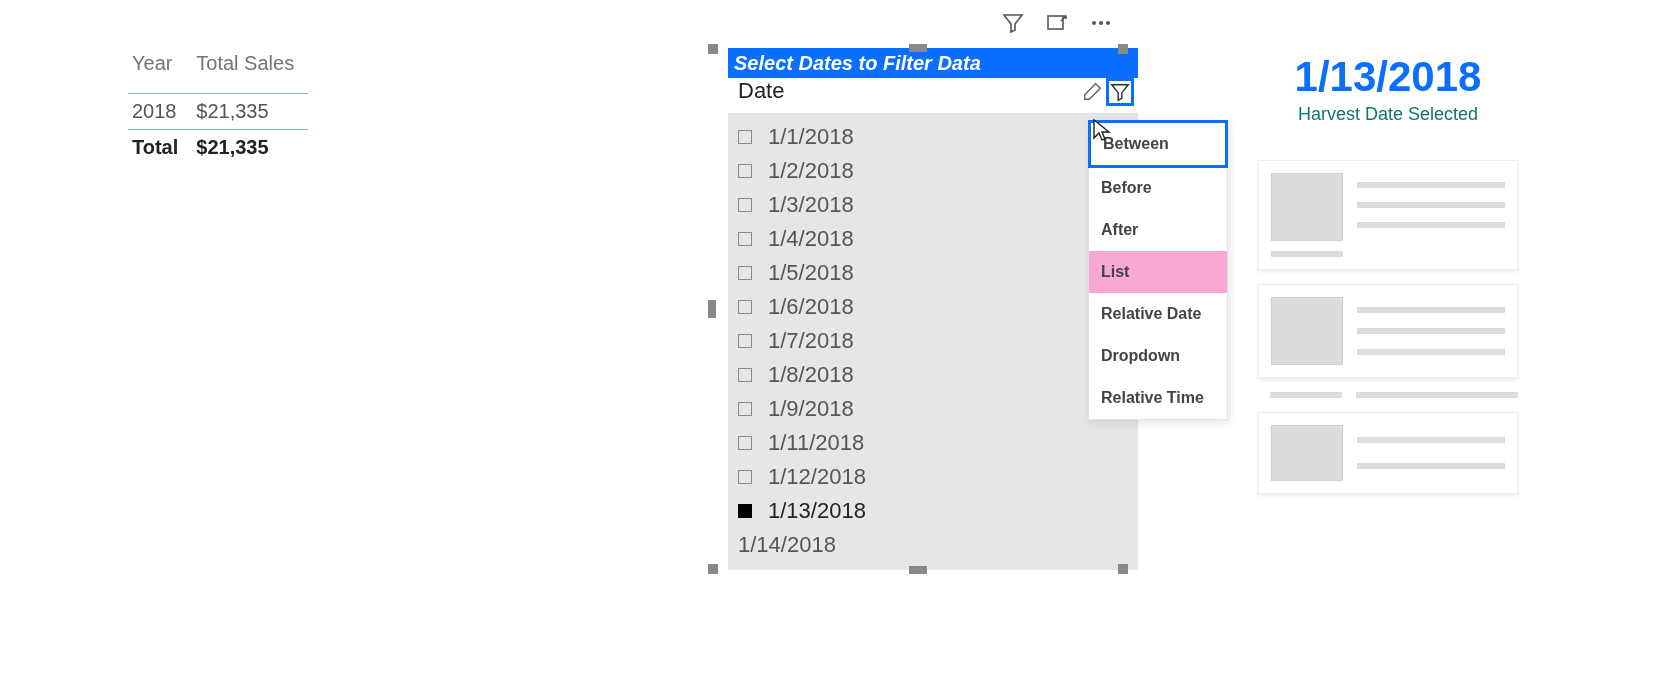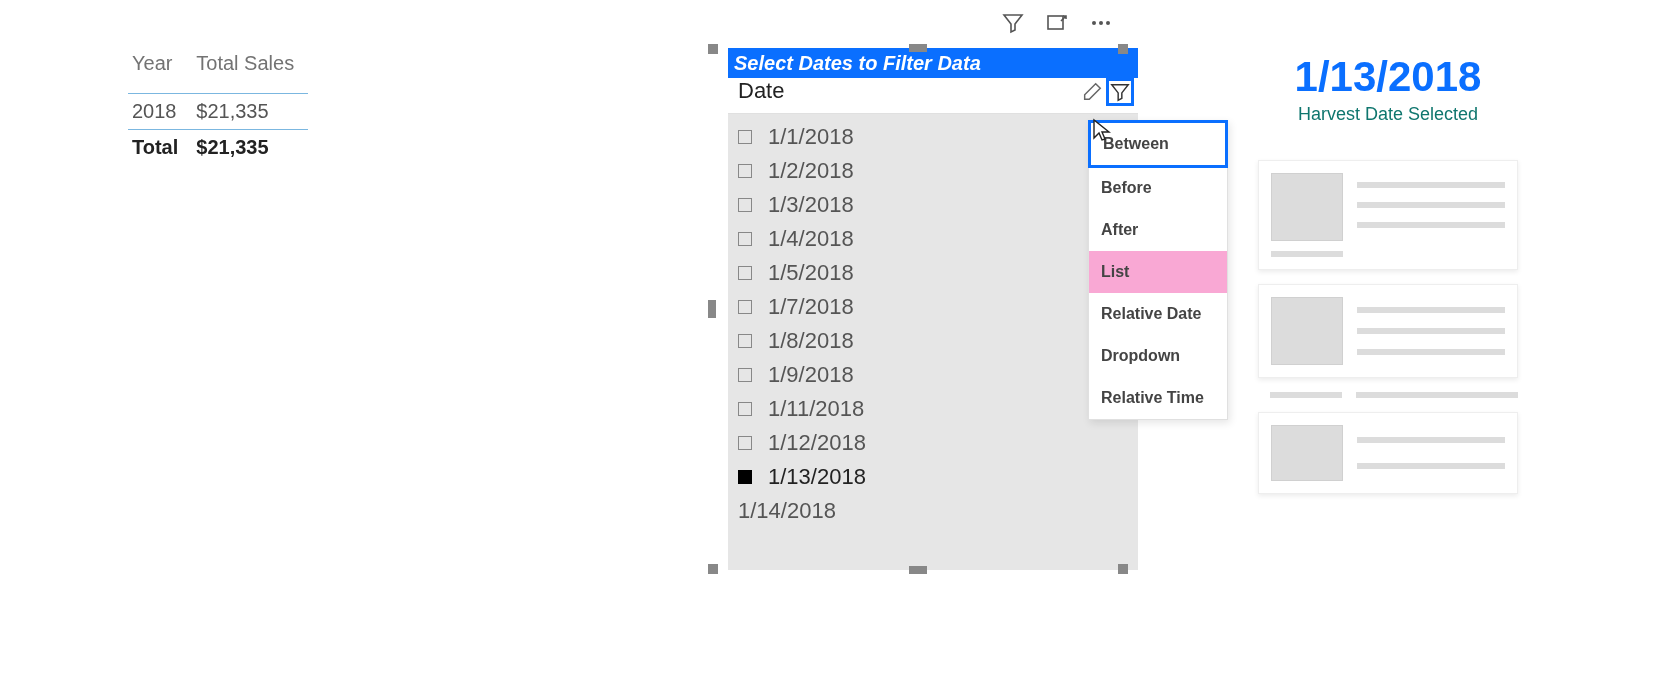--- a/index.html
+++ b/index.html
@@ -315,20 +315,24 @@
       <div class="slicer-item">
         <span class="cb"></span>
         <span>1/4/2018</span>
       </div>
       <div class="slicer-item">
         <span class="cb"></span>
         <span>1/5/2018</span>
       </div>
       <div class="slicer-item">
         <span class="cb"></span>
+        <span>1/6/2018</span>
+      </div>
+      <div class="slicer-item">
+        <span class="cb"></span>
         <span>1/7/2018</span>
       </div>
       <div class="slicer-item">
         <span class="cb"></span>
         <span>1/8/2018</span>
       </div>
       <div class="slicer-item">
         <span class="cb"></span>
         <span>1/9/2018</span>
       </div>

